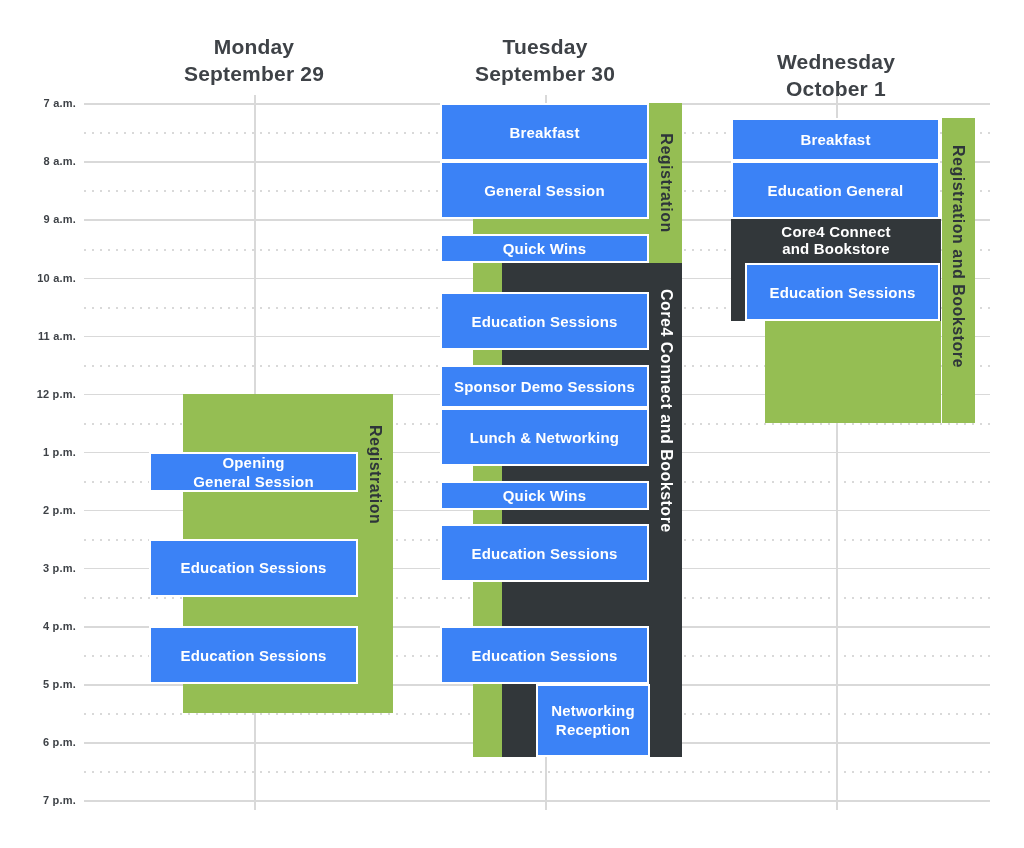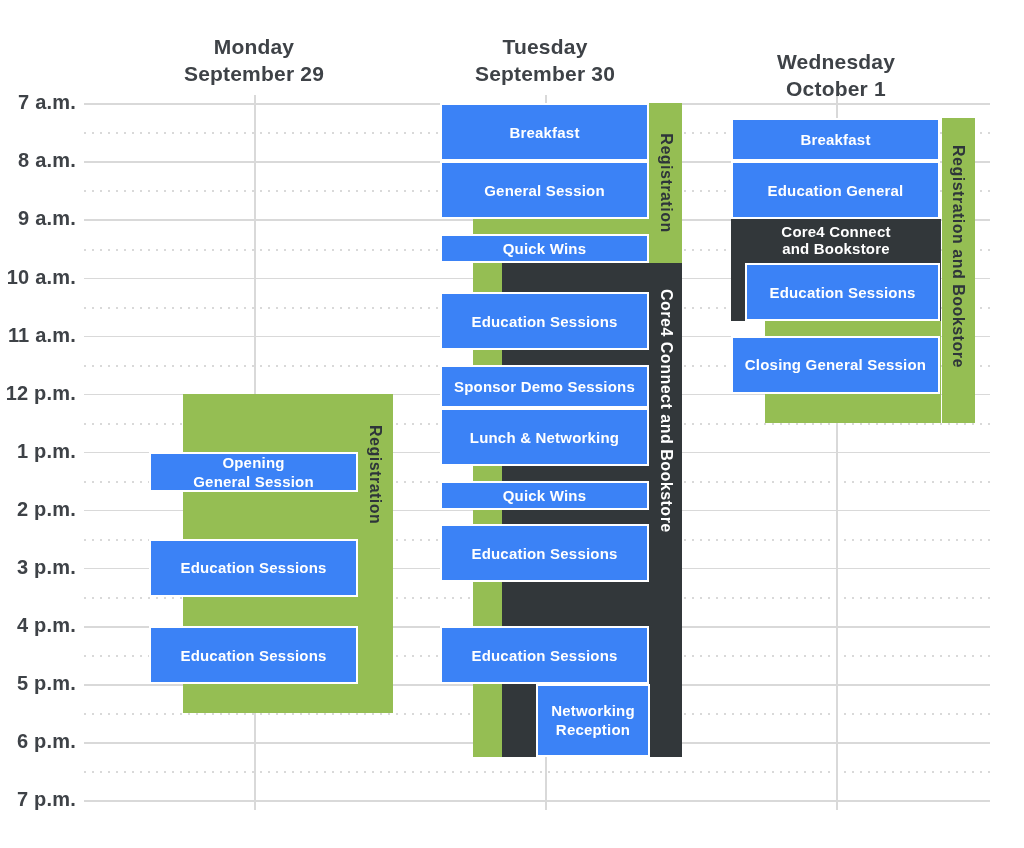--- a/index.html
+++ b/index.html
@@ -5,21 +5,21 @@
   html,body{margin:0;padding:0;background:#ffffff;}
   .stage{
     position:relative;width:1024px;height:848px;background:#ffffff;overflow:hidden;
     font-family:"Liberation Sans",sans-serif;
   }
   .hour-line{position:absolute;height:1.5px;background:#d9d9d9;z-index:0;}
   .half-line{position:absolute;height:2px;z-index:0;
     background-image:repeating-linear-gradient(to right,#d9d9d9 0 2px,transparent 2px 8px);}
   .col-line{position:absolute;width:1.5px;background:#d9d9d9;z-index:0;}
   .time-label{
-    position:absolute;width:72px;text-align:right;font-weight:bold;font-size:20px;
+    position:absolute;width:72px;text-align:right;font-weight:bold;font-size:11px;
     color:#3e4247;transform:translateY(-52%);letter-spacing:0.2px;z-index:1;
   }
   .day-header{
     position:absolute;width:300px;text-align:center;font-weight:bold;font-size:21px;
     line-height:27px;color:#3e4247;white-space:pre-line;z-index:1;letter-spacing:0.2px;
   }
   .block{position:absolute;box-sizing:border-box;}
   .block-registration{background:#95BE53;z-index:1;}
   .block-core4{background:#32373A;z-index:2;}
   .block-event{
@@ -156,16 +156,13 @@
     </div>
     <div class="block block-event" style="left: 731px; width: 209px; top: 117.82px; height: 43.56px;">
       <span class="event-label">Breakfast</span>
     </div>
     <div class="block block-event" style="left: 731px; width: 209px; top: 161.38px; height: 58.08px;">
       <span class="event-label">Education General</span>
     </div>
     <div class="block block-event" style="left: 745px; width: 195px; top: 263.02px; height: 58.08px;">
       <span class="event-label">Education Sessions</span>
     </div>
-    <div class="block block-event" style="left: 731px; width: 209px; top: 335.62px; height: 58.08px;">
-      <span class="event-label">Closing General Session</span>
-    </div>
   </div>
 
 </body></html>

